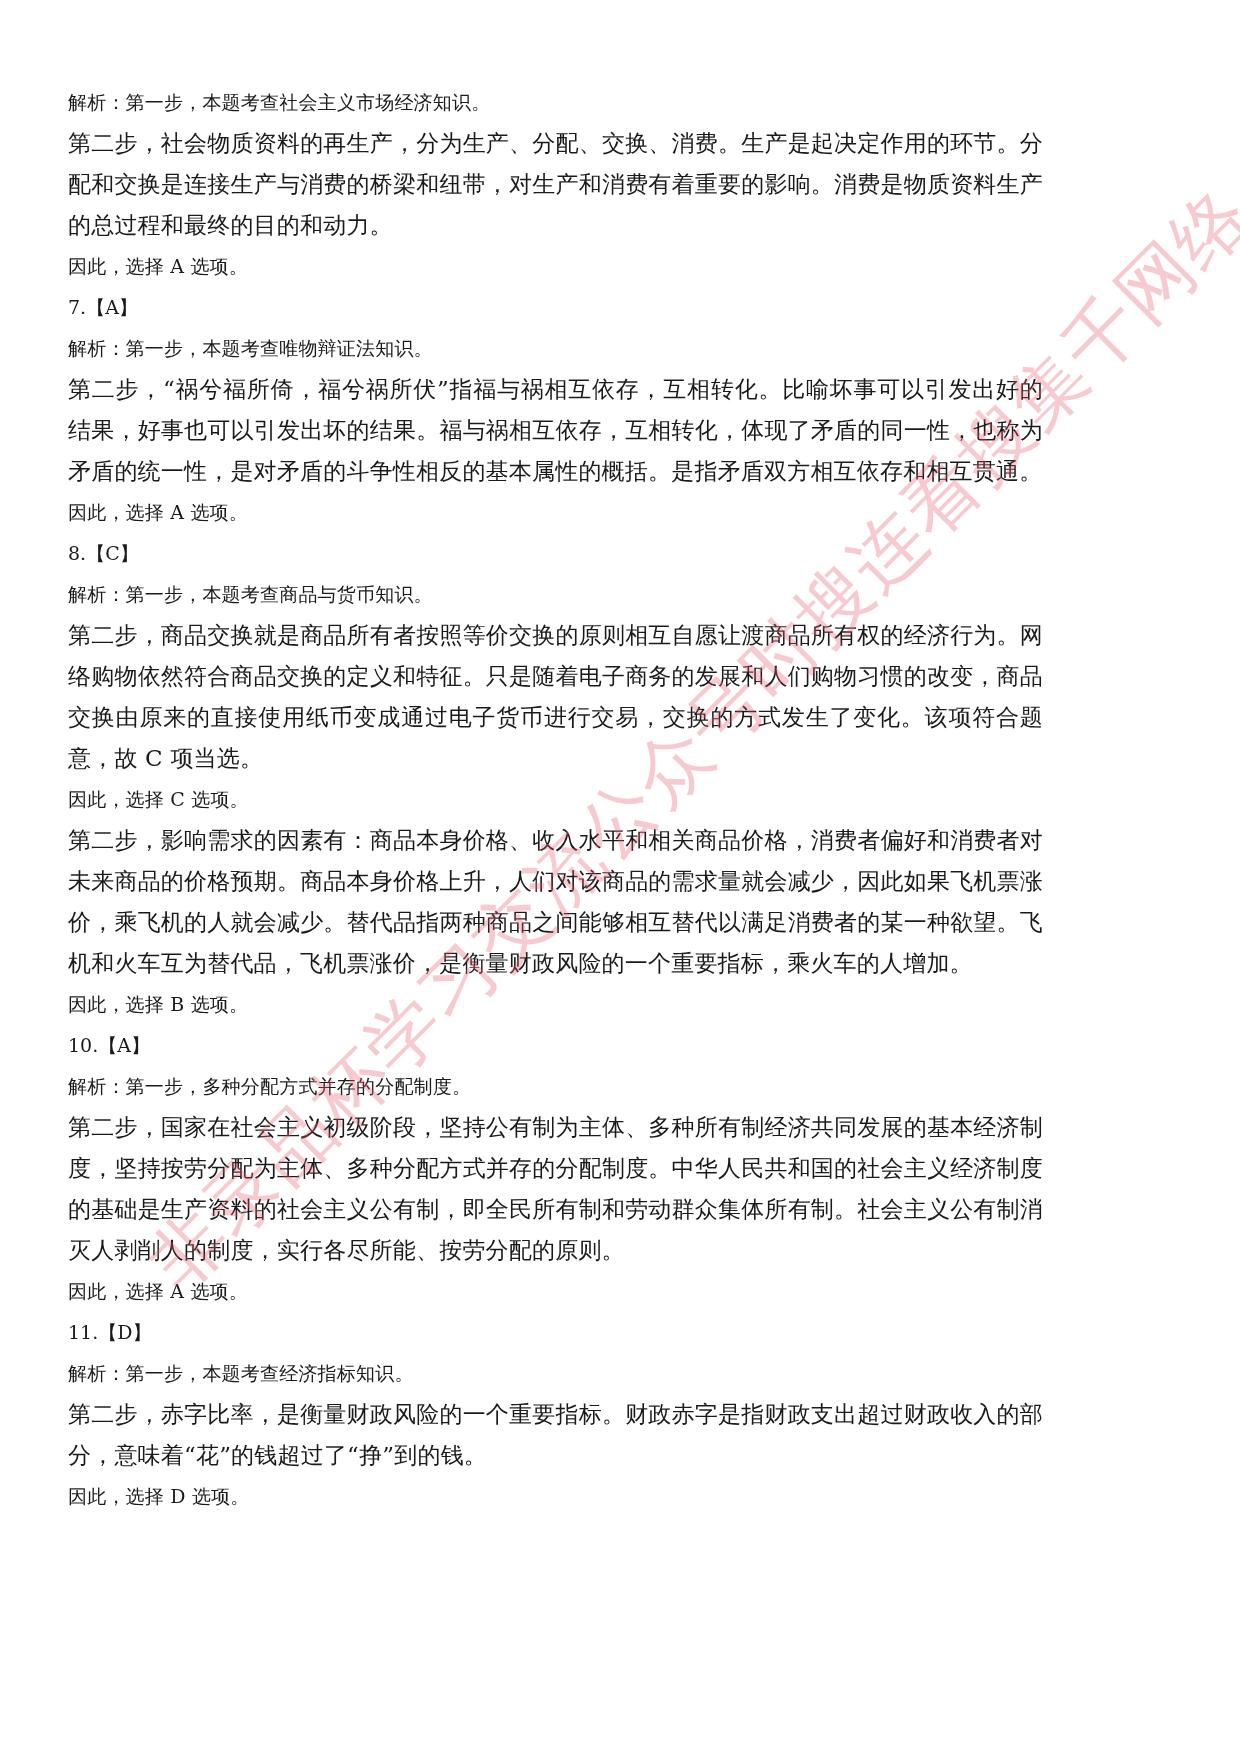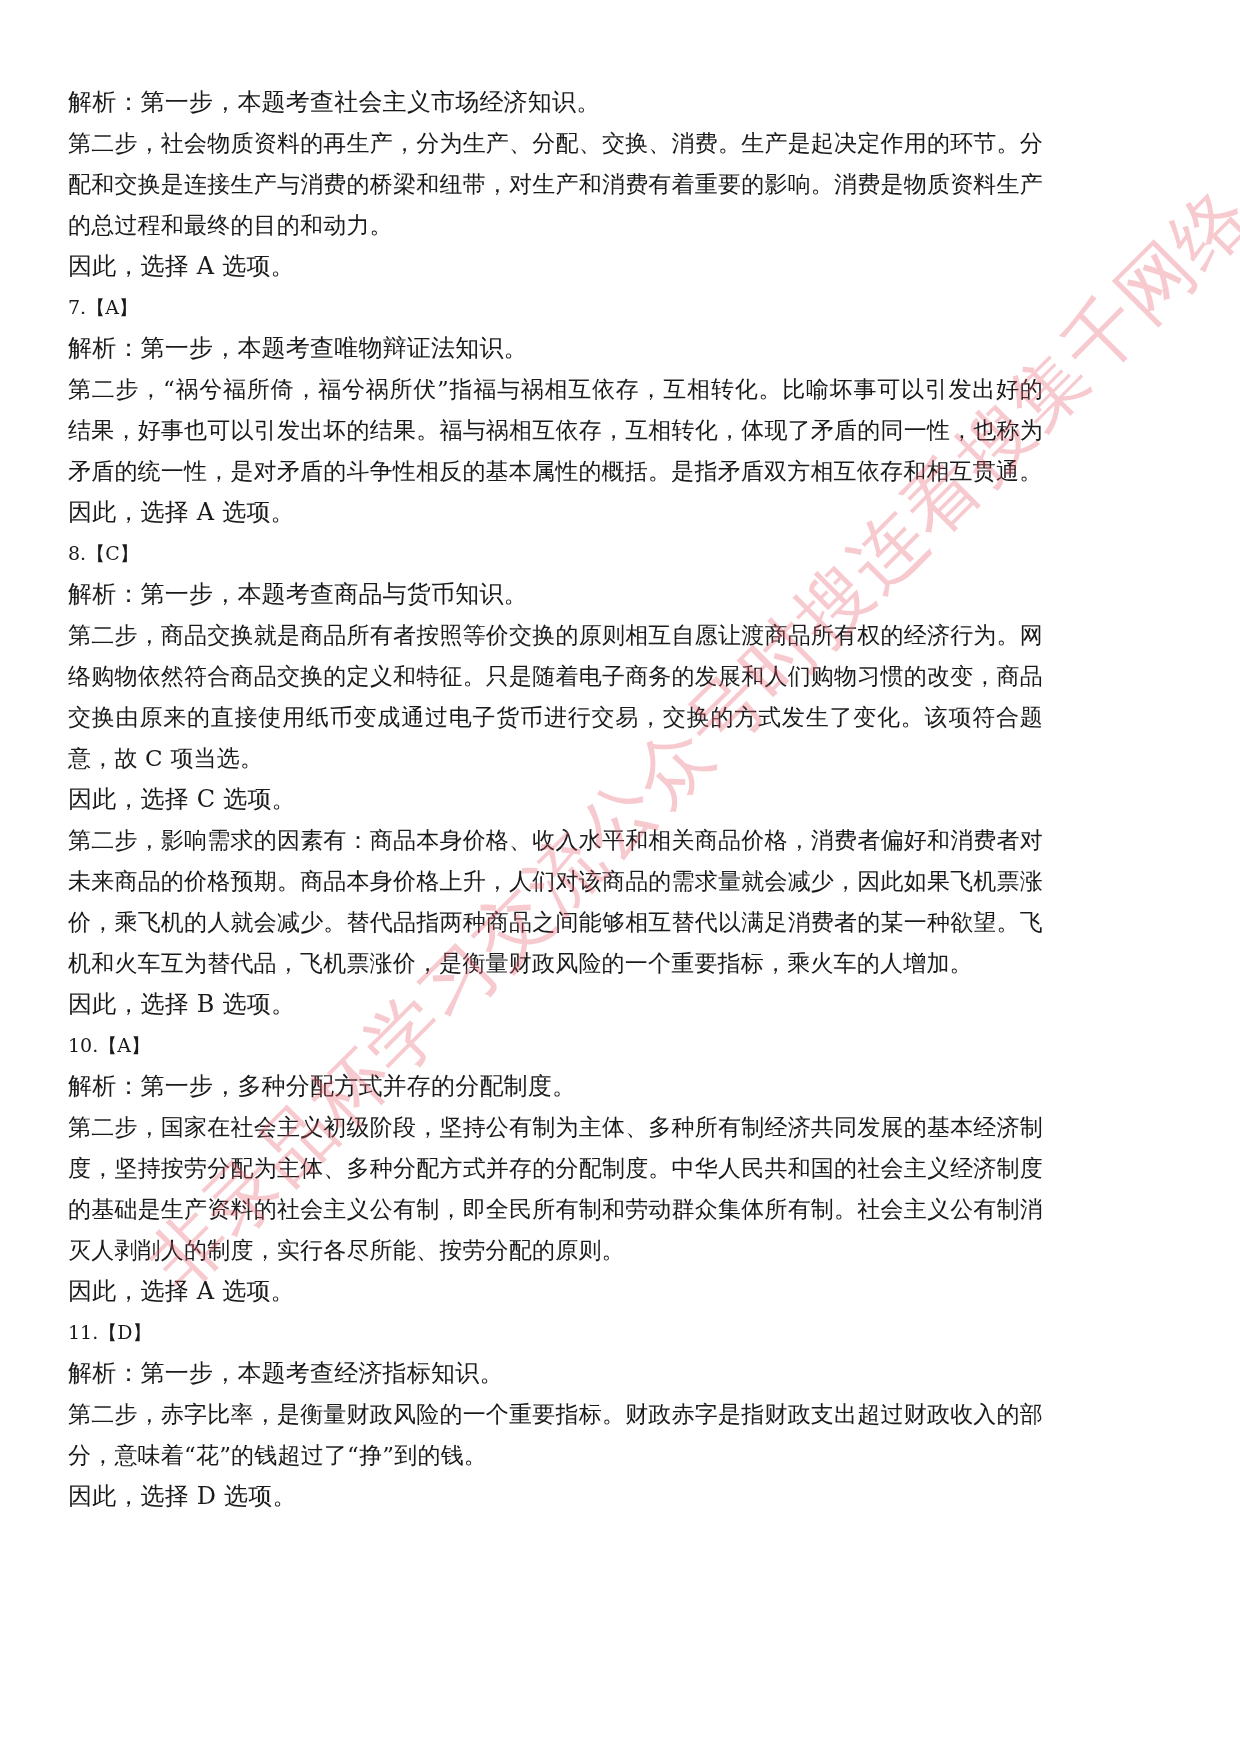--- a/index.html
+++ b/index.html
@@ -22,21 +22,21 @@
       width: 1240px;
       height: 1754px;
     }
     .content {
       position: absolute;
       left: 68px;
       top: 82px;
       width: 975px;
     }
     .line {
-      font-size: 24px;
+      font-size: 19px;
       line-height: 41px;
       height: 41px;
       white-space: nowrap;
       letter-spacing: 0.2px;
     }
     .para {
       font-size: 23px;
       line-height: 41px;
       text-align: justify;
       text-align-last: left;

